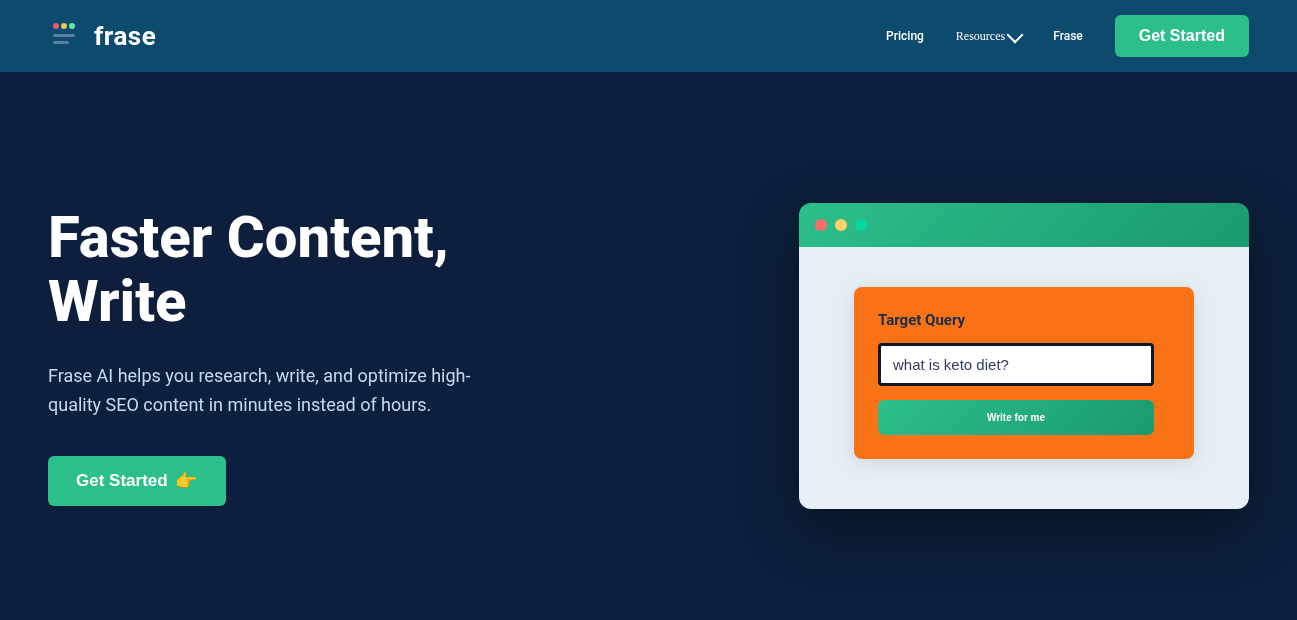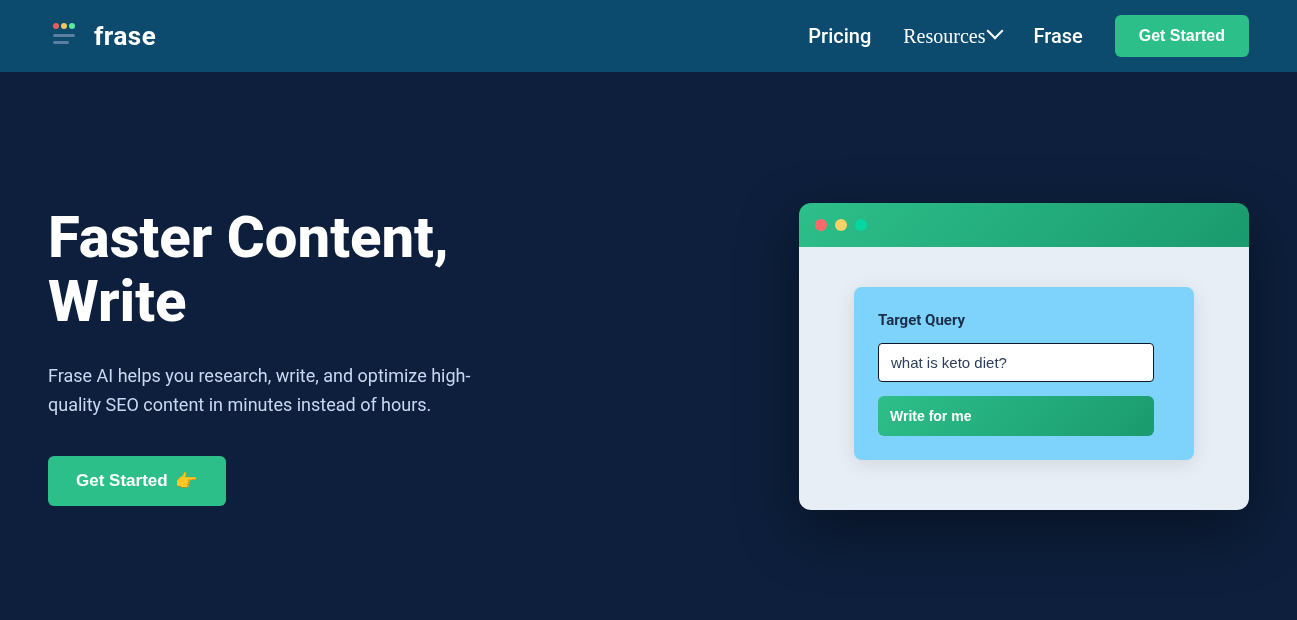--- a/index.html
+++ b/index.html
@@ -42,21 +42,21 @@
     }
 
     .nav-links {
       display: flex;
       align-items: center;
       gap: 32px;
     }
 
     .nav-link {
       color: #ffffff;
-      font-size: 20px;
+      font-size: 12px;
       font-weight: 500;
       cursor: pointer;
       text-decoration: none;
     }
 
     .nav-link-resources {
       display: flex;
       gap: 4px;
       font-family: Liberation Serif, serif;
     }
@@ -158,56 +158,56 @@
     .dot-green { background-color: #06d6a0; }
 
     .demo-body {
       background-color: #e8eef6;
       padding: 40px 36px 50px 36px;
       display: flex;
       justify-content: center;
     }
 
     .query-card {
-      background-color: #7dd3fc;
+      background-color: #f97316;
       border-radius: 8px;
       padding: 24px 40px 24px 24px;
       width: 340px;
       box-shadow: 0 4px 20px rgba(0,0,0,0.1);
     }
 
     .query-label {
       font-size: 15px;
       font-weight: 700;
       color: #1a2e4a;
       margin-bottom: 14px;
     }
 
     .query-input {
       width: 100%;
-      border: 1px solid #0f172a;
+      border: 3px solid #0f172a;
       border-radius: 4px;
       padding: 10px 12px;
       font-size: 15px;
       color: #2c3e5a;
       margin-bottom: 14px;
       background: #ffffff;
     }
 
     .btn-write-for-me {
       width: 100%;
       background: linear-gradient(135deg, #2dbf8a, #1a9a6e);
       color: #ffffff;
       border: none;
       border-radius: 6px;
       padding: 12px;
-      font-size: 14px;
+      font-size: 10px;
       font-weight: 600;
       cursor: pointer;
-      text-align: left;
+      text-align: center;
     }
 
     
     .cursor-icon {
       display: inline-block;
       font-size: 18px;
     }
   </style>
 </head>
 <body>

